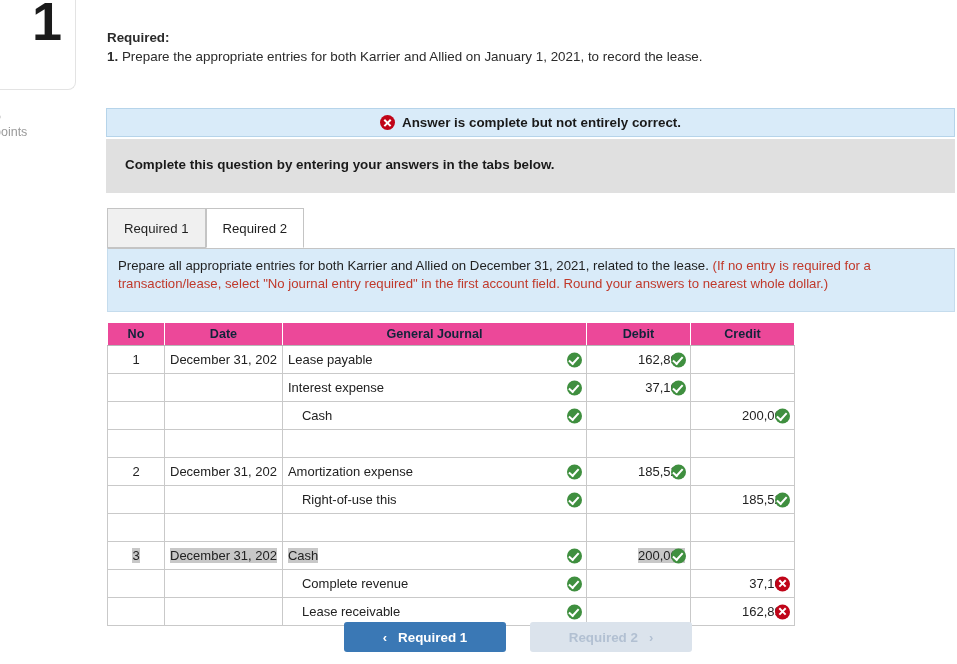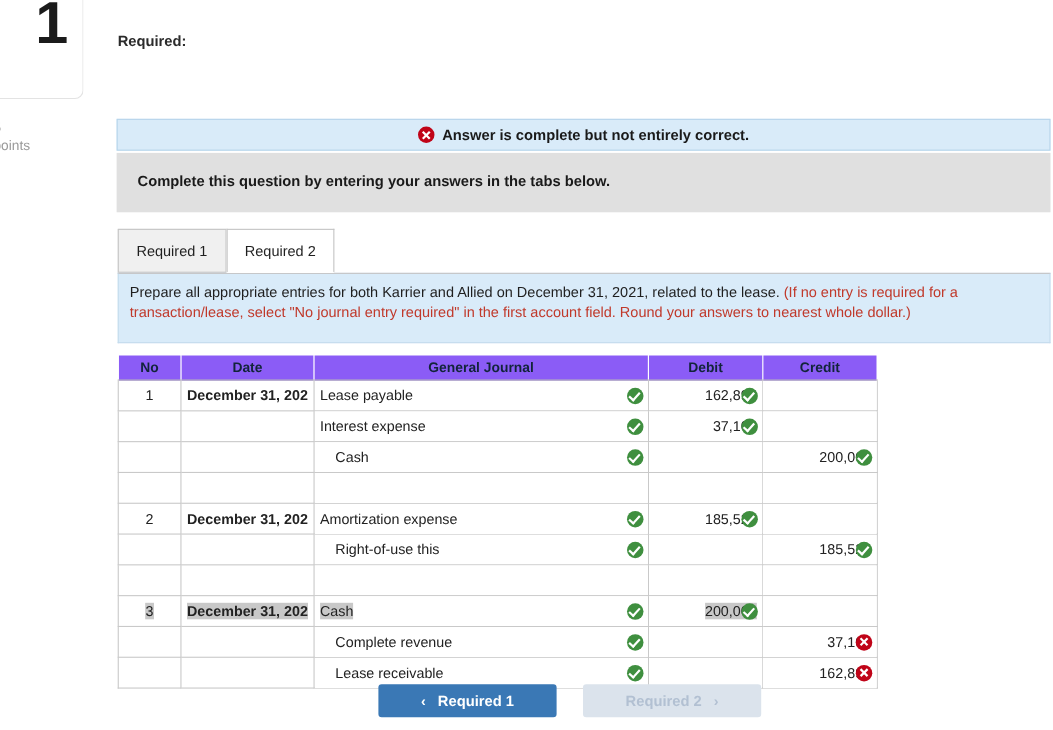--- a/index.html
+++ b/index.html
@@ -193,41 +193,41 @@
   
   #jtable {
     position: absolute;
     left: 3px;
     top: 322px;
     border-collapse: collapse;
     table-layout: fixed;
     font-size: 13px;
   }
   #jtable th {
-    background: #8b5cf6;
+    background: #ec4899;
     color: #12243a;
     font-weight: bold;
     font-size: 12.6px;
     height: 22px;
     border: 1px solid #ffffff;
     border-bottom: 1px solid #b8b8b8;
     text-align: center;
     padding: 0;
   }
   #jtable td {
     border: 1px solid #c9c9c9;
     height: 27px;
     padding: 0 5px;
     background: #ffffff;
     vertical-align: middle;
     white-space: nowrap;
     overflow: hidden;
   }
   td.c-no    { width: 46px;  text-align: center; }
-  td.c-date  { width: 104px; text-align: left; padding-left: 5px; font-weight: bold; }
+  td.c-date  { width: 104px; text-align: left; padding-left: 5px; }
   td.c-gj    { width: 293px; text-align: left;  position: relative; padding-right: 24px; }
   td.c-debit { width: 93px;  text-align: right; position: relative; padding-right: 24px; }
   td.c-credit{ width: 93px;  text-align: right; position: relative; padding-right: 24px; }
 
   th.h-no    { width: 46px; }
   th.h-date  { width: 104px; }
   th.h-gj    { width: 293px; }
   th.h-debit { width: 93px; }
   th.h-credit{ width: 93px; }
 
@@ -308,20 +308,21 @@
   <div id="points-block">
     <span id="points-value">5</span>
     <span id="points-label">points</span>
   </div>
 </div>
 
 <div id="main">
 
   <div id="required-block">
     <span id="required-title">Required:</span>
+    <span class="req-line"><b>1.</b> <span>Prepare the appropriate entries for both Karrier and Allied on January 1, 2021, to record the lease.</span></span>
   </div>
 
   <div id="gray-panel">
     <div id="gray-panel-text">Complete this question by entering your answers in the tabs below.</div>
   </div>
 
   <div id="status-bar">
     <span class="ico ico-x-red"></span>
     <span id="status-text">Answer is complete but not entirely correct.</span>
   </div>

